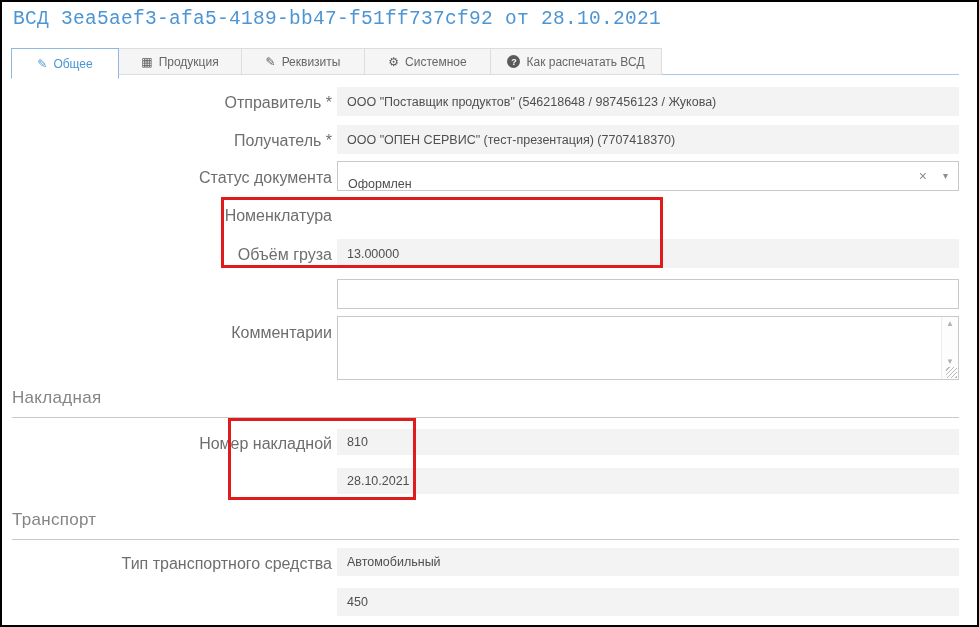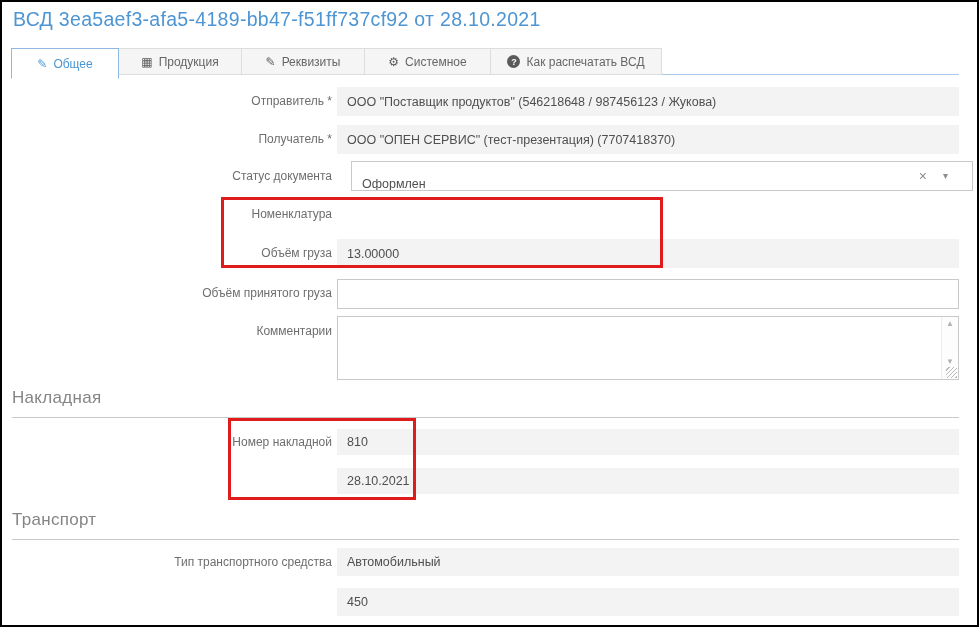--- a/index.html
+++ b/index.html
@@ -8,20 +8,21 @@
 
   .frame {
     position:relative; width:979px; height:627px;
     border:2px solid #000; background:#fff; overflow:hidden;
   }
 
   .page-title {
     position:absolute; left:11px; top:6px;
     font-size:19.5px; letter-spacing:.3px; color:#4d95d3; font-weight:400;
     white-space:nowrap;
+    font-family:Liberation Mono, monospace;
   }
 
   
   .tabbar {
     position:absolute; left:9px; top:46px; width:948px; height:27px;
     border-bottom:1px solid #a9c7e7; display:flex; align-items:flex-start;
   }
   .tab {
     height:27px; display:flex; align-items:center; justify-content:center;
     font-size:12px; color:#666; background:#f5f5f5;
@@ -37,38 +38,37 @@
   .tab.active .tab-ico { color:#4a96d2; }
   .q-circle {
     display:inline-flex; width:13px; height:13px; border-radius:50%;
     background:#5a5a5a; color:#fff; font-size:9px; font-weight:bold;
     align-items:center; justify-content:center; margin-right:6px;
   }
 
   
   .lbl {
     position:absolute; left:10px; width:320px; text-align:right;
-    font-size:12px; color:#6e6e6e; white-space:nowrap;
+    font-size:16px; color:#6e6e6e; white-space:nowrap;
   }
   .val {
     position:absolute; left:335px; width:622px; background:#f3f3f3;
     font-size:12.5px; color:#4f4f4f; display:flex; align-items:center;
     padding:0 10px; overflow:hidden; white-space:nowrap;
   }
   .inputbox {
     position:absolute; left:335px; width:622px; background:#fff;
     border:1px solid #c9c9c9; font-size:12.5px; color:#4f4f4f;
     padding:0 10px; font-family:"Liberation Sans", sans-serif; outline:none;
   }
   .select-wrap { position:absolute; left:335px; width:622px; }
   .select-wrap input {
     width:100%; height:100%; border:1px solid #c9c9c9; background:#fff;
     font-size:12.5px; color:#4f4f4f; padding:16px 54px 0 10px; outline:none;
     font-family:"Liberation Sans", sans-serif;
-    margin-left:14px;
   }
   .sel-clear {
     position:absolute; right:32px; top:50%; transform:translateY(-50%);
     color:#8e8e8e; font-size:14px; line-height:1; cursor:pointer;
   }
   .sel-caret {
     position:absolute; right:11px; top:50%; transform:translateY(-52%);
     color:#8e8e8e; font-size:10px; line-height:1; cursor:pointer;
   }
 
@@ -147,21 +147,20 @@
     <span class="sel-caret">▾</span>
   </div>
 
   <div class="lbl" style="top:205px">Номенклатура</div>
 
   <div class="lbl" style="top:244px">Объём груза</div>
   <div class="val" style="top:237px;height:29px">13.00000</div>
 
   <div class="redbox" style="left:219px;top:195px;width:442px;height:71px"></div>
 
-  <div class="lbl" style="top:284px">Объём принятого груза</div>
   <input class="inputbox" style="top: 277px; height: 30px;" type="text" value="">
 
   <div class="lbl" style="top:322px">Комментарии</div>
   <div class="ta-wrap" style="top:314px;height:64px">
     <textarea style=""></textarea>
     <div class="ta-scroll">
       <div class="ta-arrow up">▲</div>
       <div class="ta-arrow down">▼</div>
     </div>
     <div class="ta-grip"></div>

